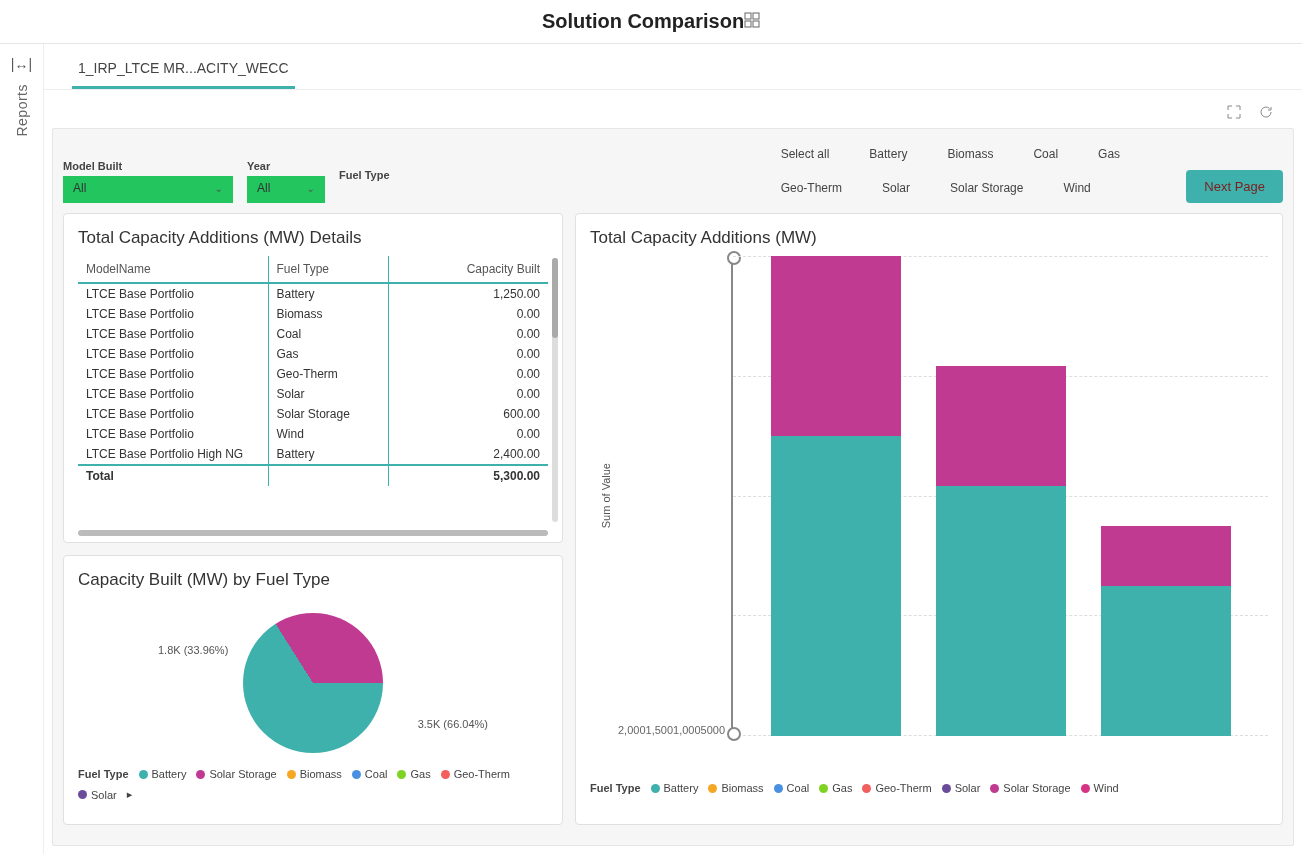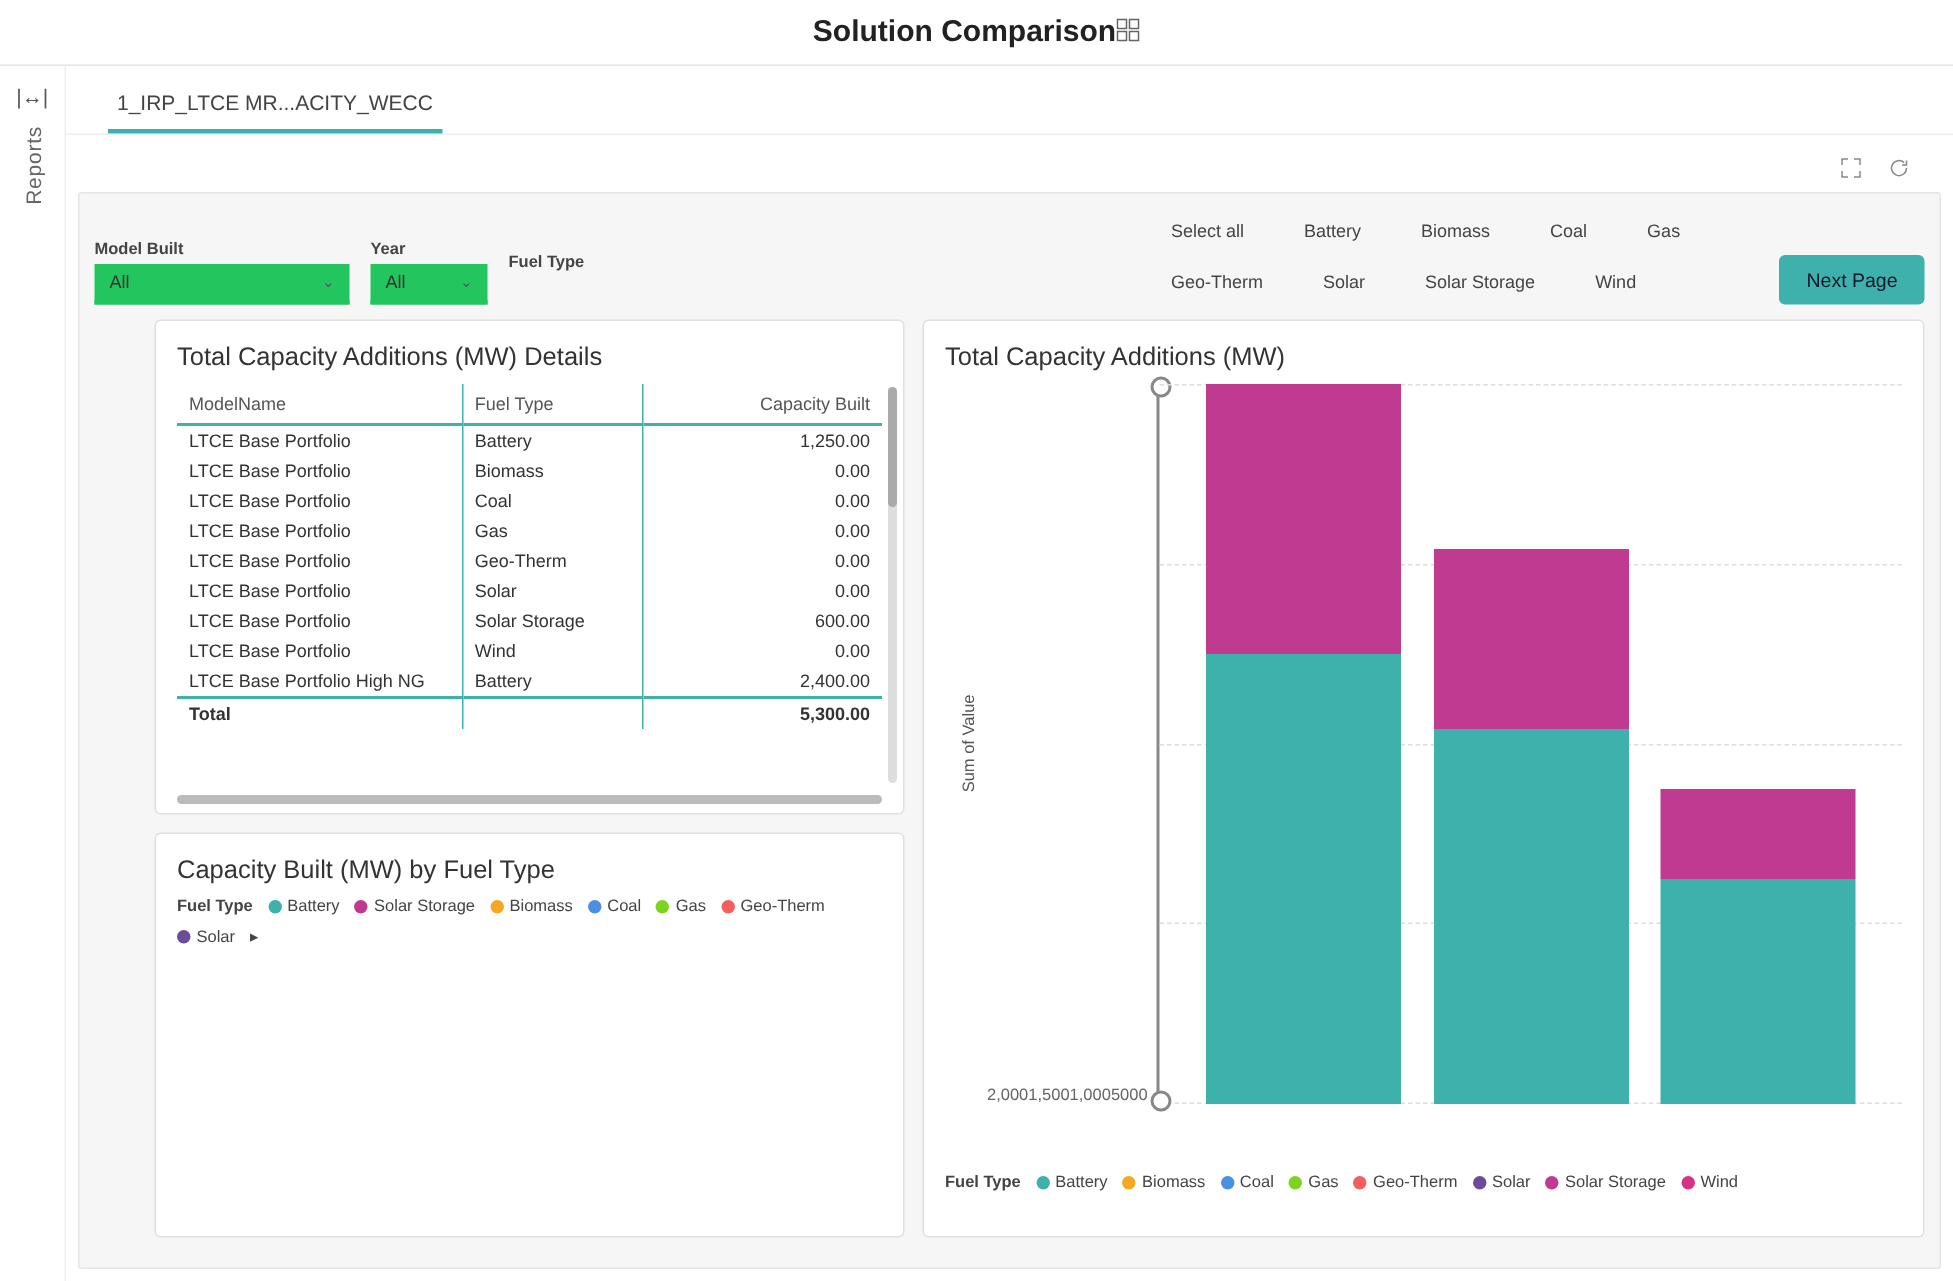--- a/index.html
+++ b/index.html
@@ -22,22 +22,22 @@
     .report { background: #f6f6f6; border: 1px solid #e5e5e5; border-radius: 2px; padding: 10px; height: 100%; display: flex; flex-direction: column; gap: 10px; }
     .filters { display: flex; align-items: flex-end; gap: 14px; }
     .filter-group { display: flex; flex-direction: column; gap: 4px; }
     .filter-label { font-size: 11px; font-weight: 600; color: #444; }
     .dropdown { background: #22c55e; border: none; border-bottom: 3px solid #22c55e; padding: 5px 10px; font-size: 12px; width: 170px; display: flex; justify-content: space-between; align-items: center; cursor: pointer; }
     .dropdown.small { width: 78px; }
     .dropdown .chev { font-size: 10px; color: #555; }
     .ftlabel { font-size: 11px; font-weight: 600; color: #444; margin-bottom: 22px; }
     .ftrow { display: flex; flex-wrap: wrap; gap: 4px; flex: 1; }
     .ftbtn { padding: 8px 18px; font-size: 12px; color: #444; cursor: pointer; border-radius: 2px; white-space: nowrap; }
-    .nextbtn { background: #3fb1ad; color: #0f172a; padding: 9px 18px; border-radius: 4px; font-size: 13px; cursor: pointer; border: none; }
-    .panels { display: grid; grid-template-columns: 500px 1fr; grid-template-rows: 330px 270px; gap: 12px; flex: 1; margin-left: 40px; }
+    .nextbtn { background: #3fb1ad; color: #7f1d1d; padding: 9px 18px; border-radius: 4px; font-size: 13px; cursor: pointer; border: none; }
+    .panels { display: grid; grid-template-columns: 500px 1fr; grid-template-rows: 330px 270px; gap: 12px; flex: 1; }
     .panel { background: #fff; border: 1px solid #e0e0e0; border-radius: 4px; padding: 14px; overflow: hidden; position: relative; }
     .panel-title { font-size: 17px; font-weight: 400; color: #333; margin-bottom: 8px; }
     .span2r { grid-row: span 2; }
     
     .tbl { width: 100%; border-collapse: collapse; font-size: 12px; }
     .tbl th { text-align: left; font-weight: 400; color: #555; padding: 6px 8px; border-bottom: 2px solid #3fb1ad; }
     .tbl td { padding: 3px 8px; border-right: 1px solid #3fb1ad; }
     .tbl td:last-child, .tbl th:last-child { border-right: none; text-align: right; }
     .tbl th:nth-child(1){ width: 190px; }
     .tbl th:nth-child(2){ width: 120px; border-left: 1px solid #3fb1ad; border-right: 1px solid #3fb1ad; }
@@ -248,20 +248,25 @@
                   <span class="lg"><span class="dot" style="background:#7ed321"></span>Gas</span>
                   <span class="lg"><span class="dot" style="background:#f25f5c"></span>Geo-Therm</span>
                   <span class="lg"><span class="dot" style="background:#6b4c9a"></span>Solar</span>
                   <span class="lg"><span class="dot" style="background:#c03a92"></span>Solar Storage</span>
                   <span class="lg"><span class="dot" style="background:#d63384"></span>Wind</span>
                 </div>
             </div>
 
             <div class="panel">
               <div class="panel-title">Capacity Built (MW) by Fuel Type</div>
+              <div class="pie-wrap">
+                <div class="pie"></div>
+                <div class="pie-label" style="left:80px; top:46px;">1.8K (33.96%)</div>
+                <div class="pie-label" style="right:60px; top:120px;">3.5K (66.04%)</div>
+              </div>
               <div class="legend" id="pielegend">
                   <span class="lt">Fuel Type</span>
                   <span class="lg"><span class="dot" style="background:#3fb1ad"></span>Battery</span>
                   <span class="lg"><span class="dot" style="background:#c03a92"></span>Solar Storage</span>
                   <span class="lg"><span class="dot" style="background:#f5a623"></span>Biomass</span>
                   <span class="lg"><span class="dot" style="background:#4a90e2"></span>Coal</span>
                   <span class="lg"><span class="dot" style="background:#7ed321"></span>Gas</span>
                   <span class="lg"><span class="dot" style="background:#f25f5c"></span>Geo-Therm</span>
                   <span class="lg"><span class="dot" style="background:#6b4c9a"></span>Solar</span>
                   <span>▸</span>

